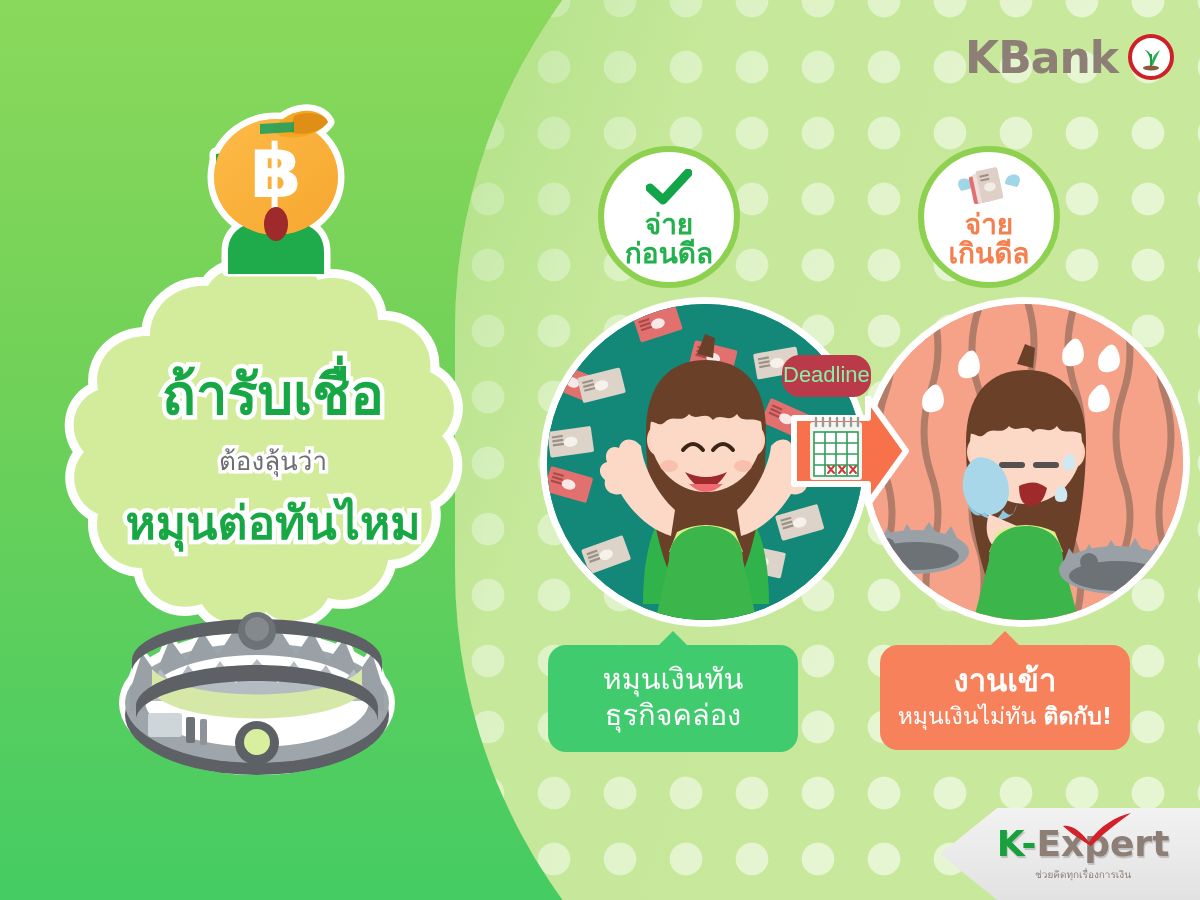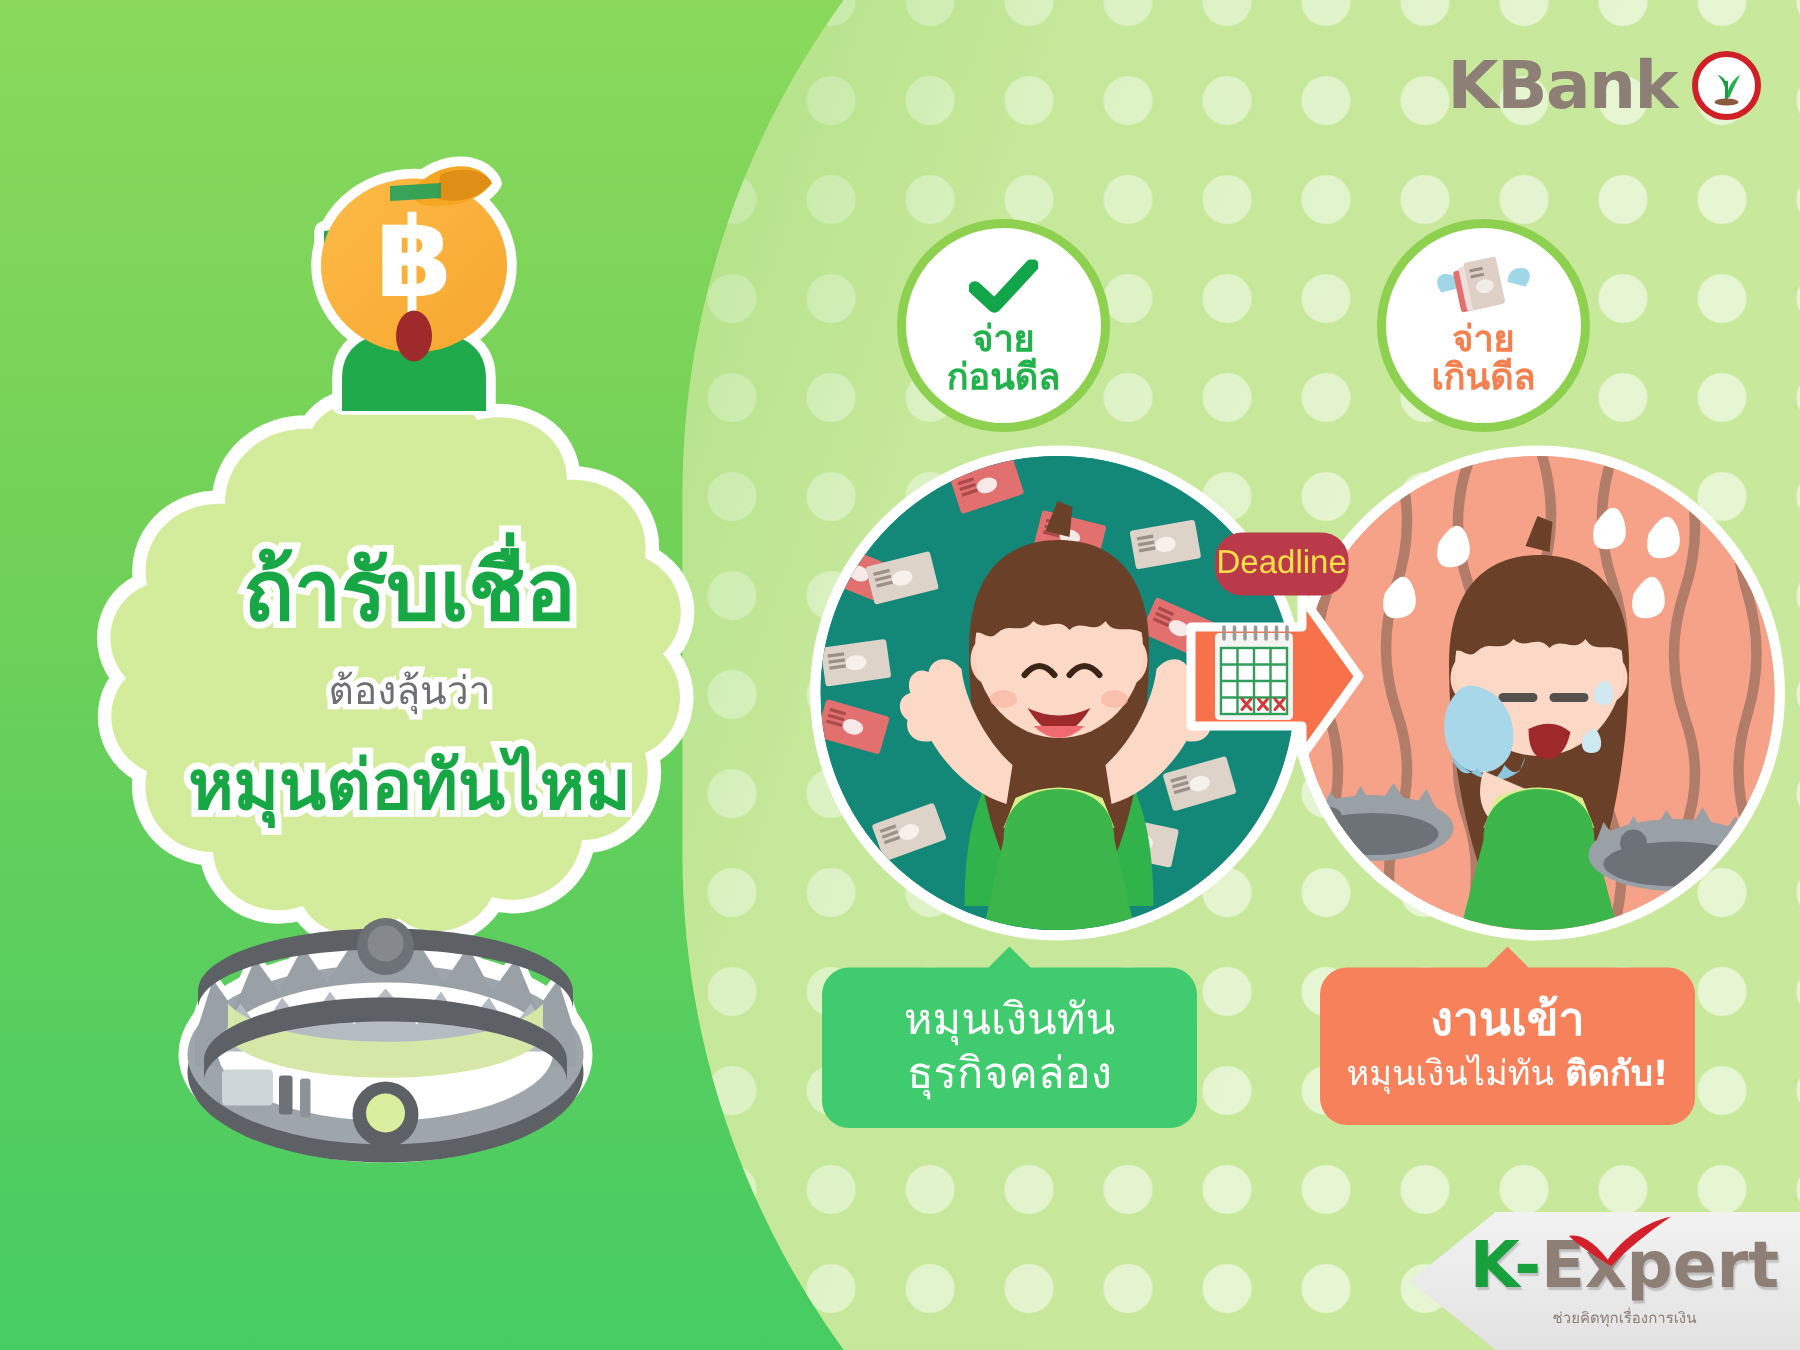--- a/index.html
+++ b/index.html
@@ -53,33 +53,33 @@
 
   
   .trap-left{position:absolute;left:112px;top:595px;width:290px;height:190px;}
 
   
   .badge{position:absolute;width:142px;height:142px;border-radius:50%;
          background:#ffffff;border:6px solid #8ed04f;box-sizing:border-box;
          display:flex;flex-direction:column;align-items:center;justify-content:center;}
   .badge.left{left:598px;top:146px;}
   .badge.right{left:918px;top:146px;}
-  .badge .label{font-size:24px;font-weight:bold;line-height:1.05;text-align:center;}
+  .badge .label{font-size:28px;font-weight:bold;line-height:1.05;text-align:center;}
   .badge.left .label{color:#23b14b;}
   .badge.right .label{color:#f5804f;}
   .badge .glyph{height:42px;display:flex;align-items:center;justify-content:center;margin-bottom:2px;}
 
   
   .scene{position:absolute;width:330px;height:330px;border-radius:50%;
          border:7px solid #ffffff;box-sizing:border-box;overflow:hidden;}
   .scene.happy{left:540px;top:297px;background:#138878;}
   .scene.sad{left:860px;top:297px;background:#f6a288;}
 
   
-  .deadline{position:absolute;left:810px;top:355px;background:#ba3a4a;color:#fde047;
+  .deadline{position:absolute;left:782px;top:355px;background:#ba3a4a;color:#86efac;
             border-radius:18px;padding:7px 1px 9px;font-size:22px;z-index:9;
             font-family:"Liberation Sans",sans-serif;}
   .arrowbox{position:absolute;left:790px;top:396px;width:120px;height:110px;z-index:8;}
 
   
   .cap{position:absolute;width:250px;border-radius:18px;
        display:flex;flex-direction:column;align-items:center;justify-content:center;
        padding:16px 8px 18px;box-sizing:border-box;color:#fff;text-align:center;}
   .cap.green{left:548px;top:645px;background:#3fcb6e;}
   .cap.orange{left:880px;top:645px;background:#f7815a;}
@@ -92,21 +92,21 @@
              width:0;height:0;border-left:15px solid transparent;border-right:15px solid transparent;}
   .cap.green .tail{border-bottom:15px solid #3fcb6e;}
   .cap.orange .tail{border-bottom:15px solid #f7815a;}
 
   
   .kexp{position:absolute;right:0;bottom:0;width:260px;height:92px;
         background:linear-gradient(180deg,#f2f2f2 0%,#e2e2e2 100%);
         clip-path:polygon(22% 0, 100% 0, 100% 100%, 22% 100%, 0 50%);
         display:flex;flex-direction:column;align-items:center;justify-content:center;
         padding-left:26px;box-sizing:border-box;}
-  .kexp .mark{font-size:43px;font-weight:bold;color:#8d7f76;line-height:1;position:relative;
+  .kexp .mark{font-size:36px;font-weight:bold;color:#8d7f76;line-height:1;position:relative;
               text-shadow:1px 2px 1px rgba(0,0,0,.18);}
   .kexp .mark .k{color:#17a03c;}
   .kexp .tick{position:absolute;left:64px;top:-14px;}
   .kexp .tag{font-size:10px;color:#8d7f76;margin-top:5px;}
 </style>
 </head>
 <body>
 
 <div id="stage">
 

